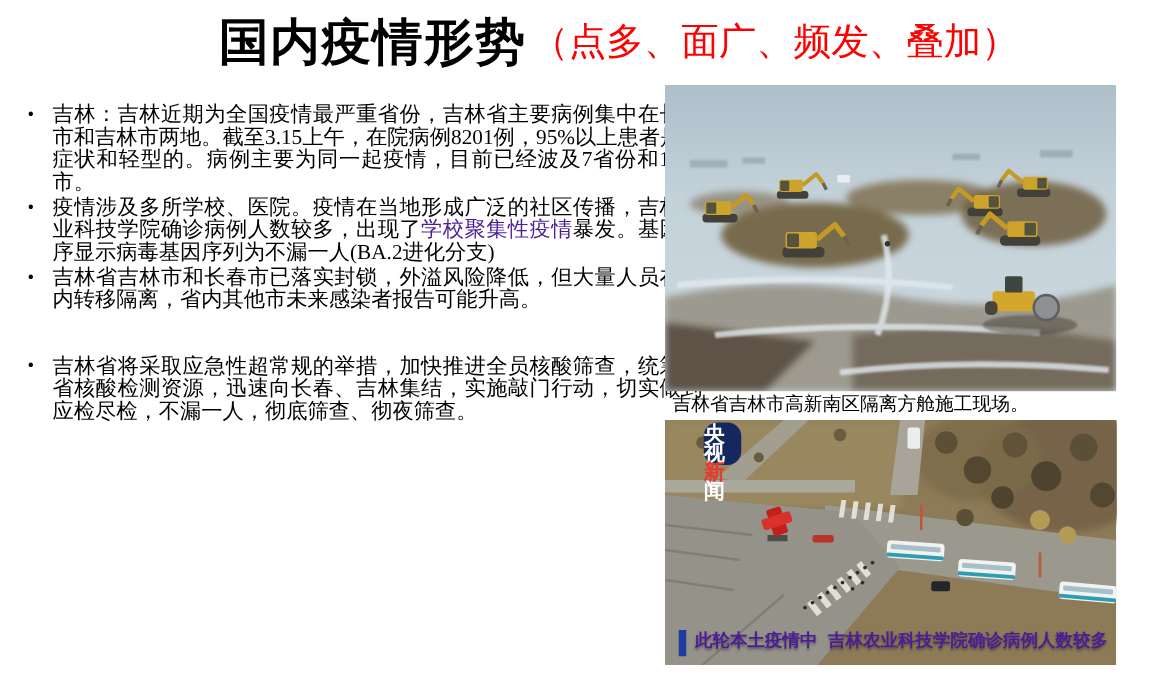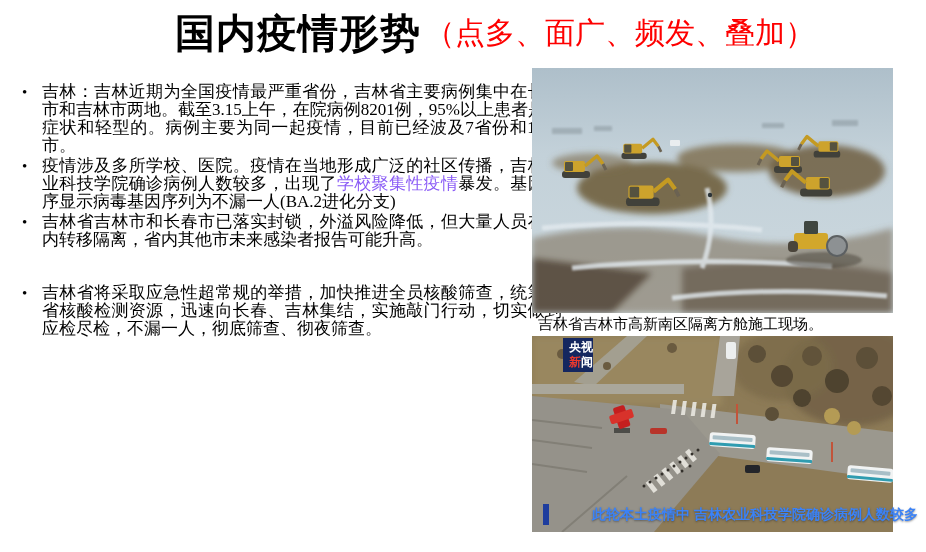--- a/index.html
+++ b/index.html
@@ -11,37 +11,37 @@
   .title-main{font-family:"Liberation Sans","DejaVu Sans",sans-serif;font-size:40px;font-weight:700;
               color:#000;letter-spacing:1px;vertical-align:middle;}
   .title-paren{font-size:30px;color:#fe0000;vertical-align:middle;}
   
   .content{position:absolute;left:15px;top:83px;width:547px;}
   .bullet-list{list-style:none;margin:0;padding:0;}
   .bullet{position:relative;padding-left:27px;font-size:17px;line-height:18px;text-align:justify;
           margin:0 0 2px 0;color:#000;}
   .bullet::before{content:"\2022";position:absolute;left:7px;top:0;font-size:15px;color:#000;}
   .bullet .bold{font-weight:400;}
-  .bullet .red{color:#8b5cf6;}
+  .bullet .red{color:#4c1d95;}
   .bullet.gap{margin-top:35px;}
   
   .right-col{position:absolute;left:532px;top:68px;width:361px;}
   .photo-top{display:block;width:361px;height:245px;}
   .caption{font-size:15px;line-height:23px;height:23px;color:#000;padding-left:6px;white-space:nowrap;}
   .photo-bottom-wrap{position:relative;width:361px;height:196px;}
   .photo-bottom{display:block;width:361px;height:196px;}
   .tv-logo{position:absolute;left:31px;top:2px;width:30px;height:34px;background:#15275f;color:#fff;
-           font-family:"Liberation Sans","DejaVu Sans",sans-serif;font-weight:700;font-size:12px;
-           line-height:15px;text-align:right;padding-top:2px;box-sizing:border-box;}
+           font-family:"Liberation Sans","DejaVu Sans",sans-serif;font-weight:700;font-size:17px;
+           line-height:15px;text-align:left;padding-top:2px;box-sizing:border-box;border-radius:11px;}
   .logo-red{color:#e8392e;}
   .overlay{position:absolute;left:11px;bottom:7px;display:flex;align-items:stretch;}
   .overlay-bar{width:6px;background:#1e3d9e;margin-right:7px;}
-  .overlay-lines{font-family:Liberation Sans, sans-serif;font-weight:700;color:#3b82f6;
+  .overlay-lines{font-family:Liberation Mono, monospace;font-weight:700;color:#4c1d95;
                  font-size:14px;line-height:21px;white-space:nowrap;
-                 text-shadow:0 1px 2px rgba(40,40,40,0.5);margin-left:36px;}
+                 text-shadow:0 1px 2px rgba(40,40,40,0.5);}
 </style>
 </head>
 <body>
 
 <div class="slide">
 
   <div class="title">
     <span class="title-main">国内疫情形势</span>
     <span class="title-paren">（点多、面广、频发、叠加）</span>
   </div>

